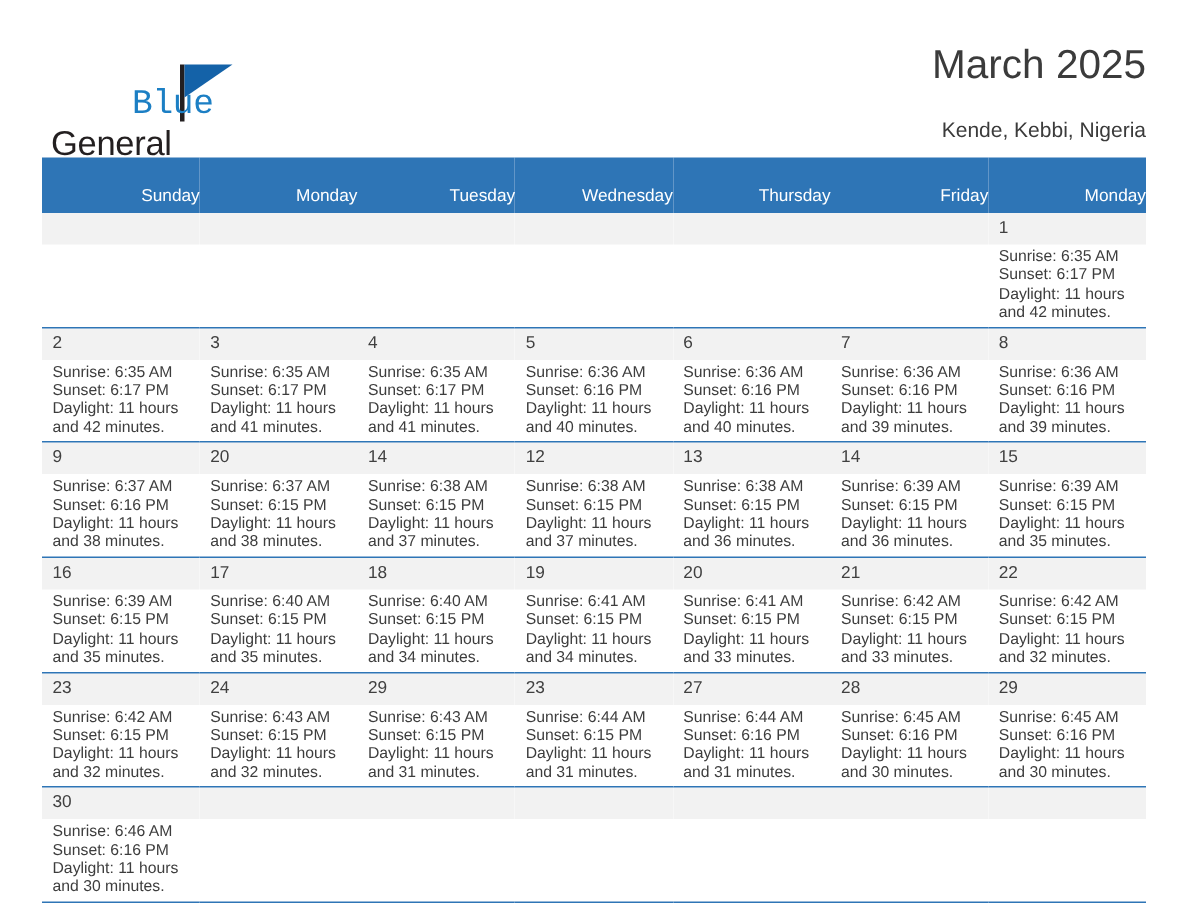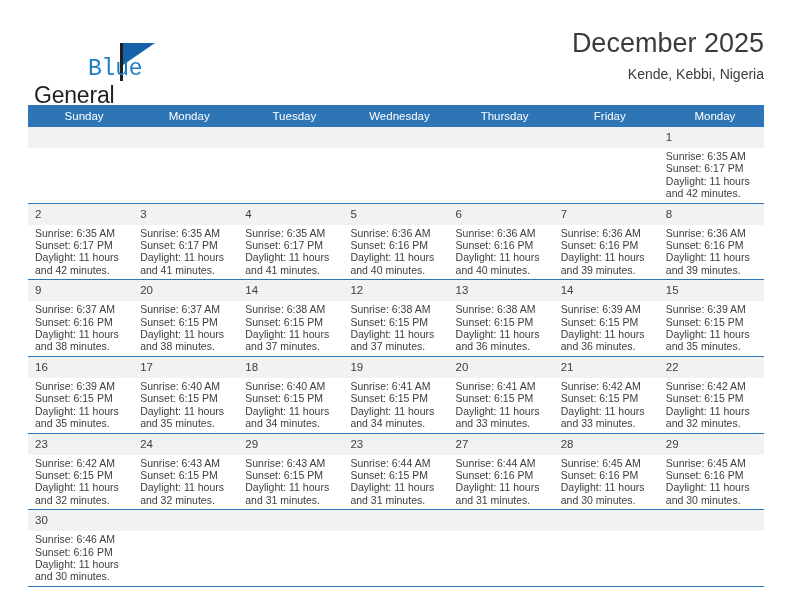--- a/index.html
+++ b/index.html
@@ -84,40 +84,40 @@
     font-size: 27px;
     color: #3b3b3b;
     font-weight: normal;
     line-height: 34px;
     white-space: nowrap;
   }
   .location {
     font-size: 14px;
     color: #3b3b3b;
     line-height: 20px;
-    margin-top: 4px;
+    margin-top: 16px;
     white-space: nowrap;
   }
 
   
   .calendar {
     position: absolute;
     left: 28px;
     top: 105px;
     width: 736px;
     border-collapse: collapse;
     table-layout: fixed;
   }
   .calendar th {
     background: #2e75b6;
     color: #ffffff;
     font-size: 11.5px;
     font-weight: normal;
-    text-align: center;
-    padding: 5px 0 5px 7px;
+    text-align: right;
+    padding: 20px 0 5px 7px;
     height: 12px;
     border: none;
   }
   .calendar td {
     vertical-align: top;
     padding: 0;
     border: none;
     border-bottom: 1px solid #2e75b6;
     height: 70px;
     width: 105.14px;
@@ -160,21 +160,21 @@
   <div class="header">
 
     <div class="brand">
       <span class="brand-general">General</span>
       <span class="brand-bar"></span>
       <span class="brand-triangle"></span>
       <span class="brand-blue">Blue</span>
     </div>
 
     <div class="title-block">
-      <div class="month-title">December 2025</div>
+      <div class="month-title">March 2025</div>
       <div class="location">Kende, Kebbi, Nigeria</div>
     </div>
 
   </div>
 
   <table class="calendar">
     <thead>
       <tr>
         <th>Sunday</th>
         <th>Monday</th>

